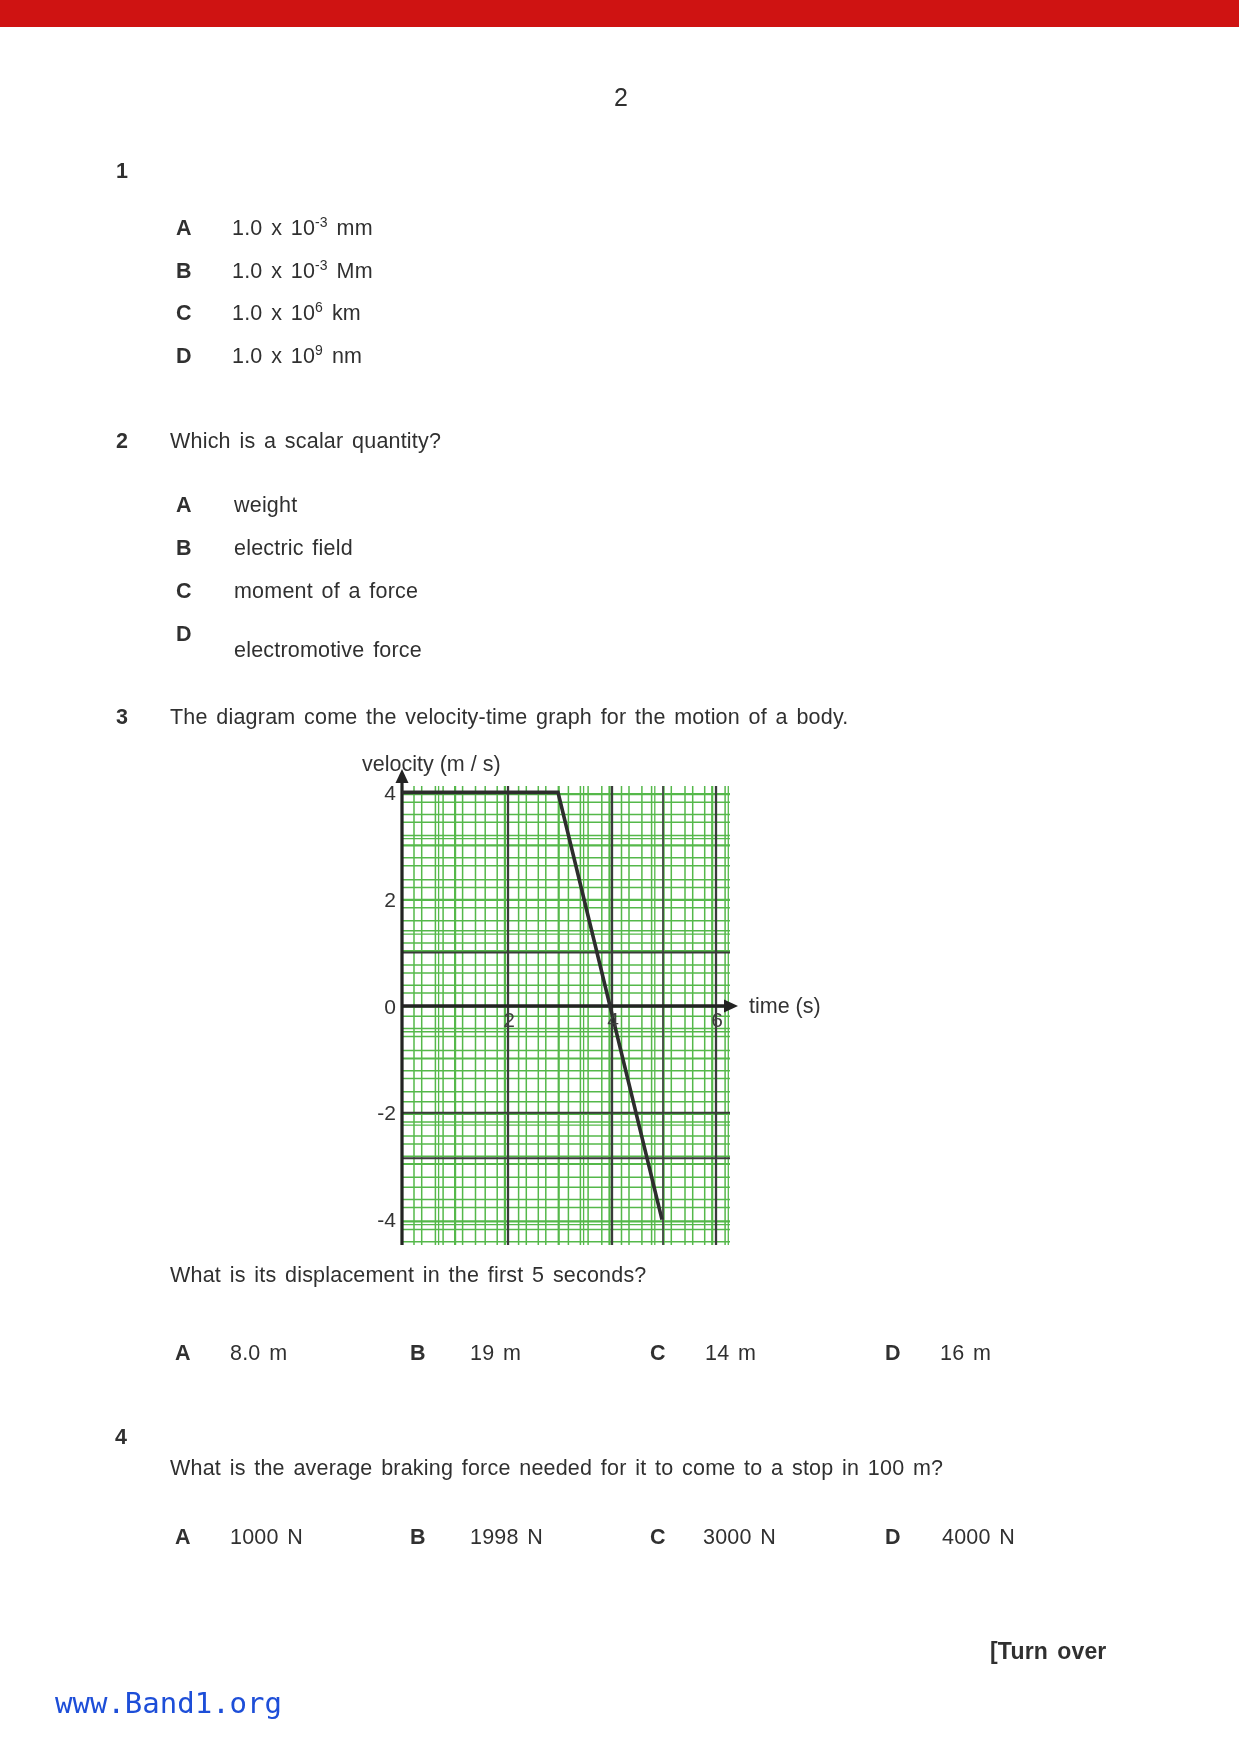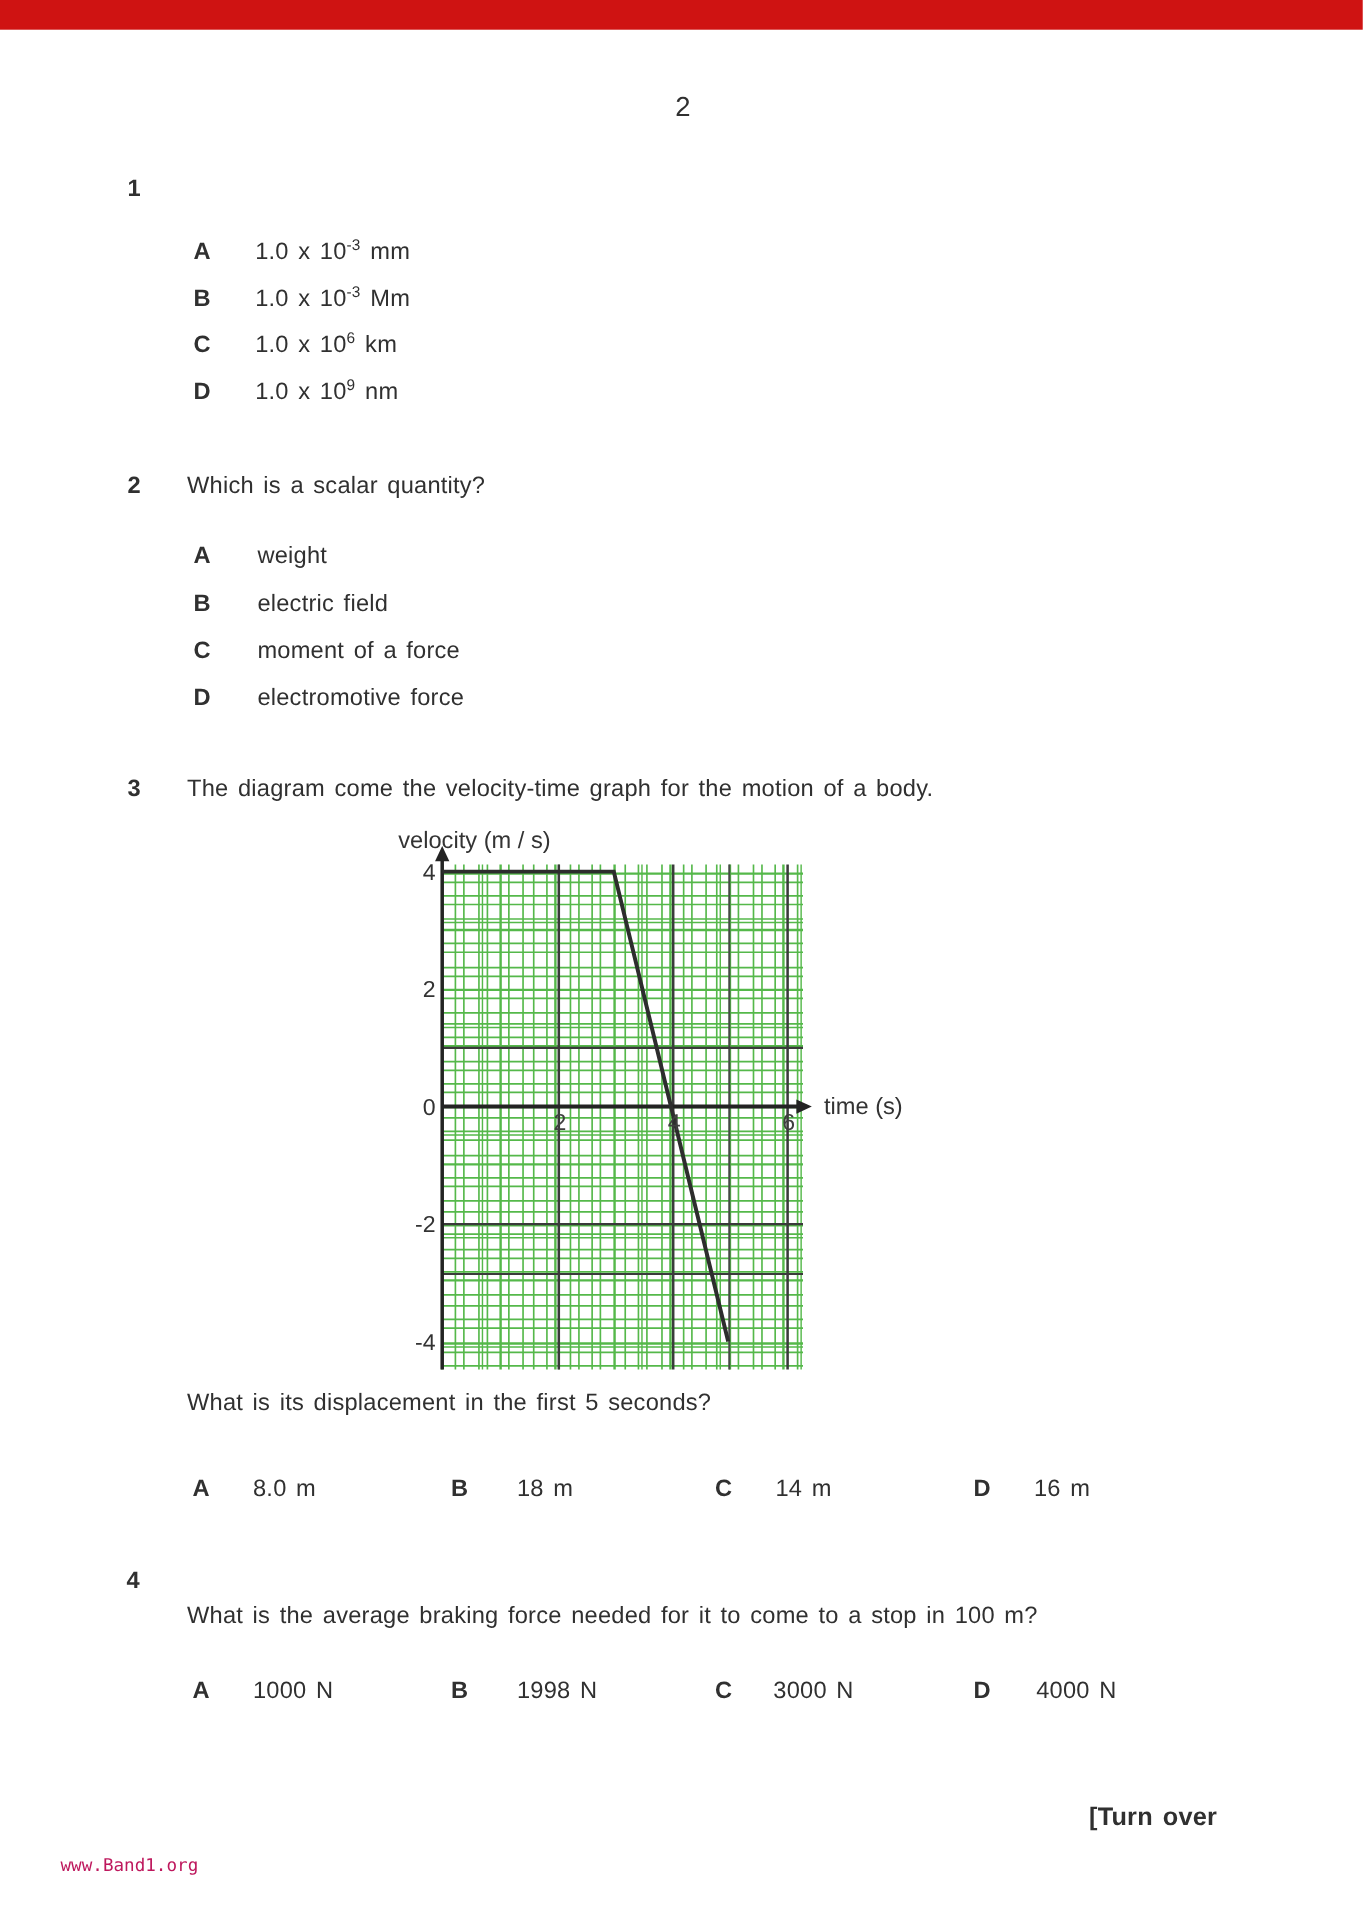--- a/index.html
+++ b/index.html
@@ -5,21 +5,21 @@
   html,body{margin:0;padding:0;background:#ffffff;}
   .page{position:relative;width:1239px;height:1754px;background:#ffffff;overflow:hidden;
         font-family:"Liberation Sans", sans-serif;color:#303030;}
   .red-bar{position:absolute;left:0;top:0;width:100%;height:27px;background:#cf1312;}
   .t{position:absolute;white-space:nowrap;font-size:21.5px;line-height:26px;
      letter-spacing:0.2px;word-spacing:2.5px;color:#303030;}
   .bold{font-weight:bold;}
   .t sup{font-size:14px;line-height:0;letter-spacing:0;}
   .unit{margin-left:9px;}
   .mono{position:absolute;white-space:nowrap;font-family:"DejaVu Sans Mono","Liberation Mono",monospace;
-        font-size:16px;color:#be185d;}
+        font-size:29px;color:#1d4ed8;}
   .turn{font-size:23px;}
   svg{position:absolute;}
   svg text{font-family:"Liberation Sans", sans-serif;}
 </style>
 </head>
 <body>
 
 <div class="page">
 
   <div class="red-bar" style="background: rgb(207, 19, 18);"></div>
@@ -43,21 +43,21 @@
   <div class="t bold" style="left:116px;top:428px">2</div>
   <div class="t" style="left:170px;top:428px">Which is a scalar quantity?</div>
 
   <div class="t bold" style="left:176px;top:492px">A</div>
   <div class="t" style="left:234px;top:492px">weight</div>
   <div class="t bold" style="left:176px;top:535px">B</div>
   <div class="t" style="left:234px;top:535px">electric field</div>
   <div class="t bold" style="left:176px;top:578px">C</div>
   <div class="t" style="left:234px;top:578px">moment of a force</div>
   <div class="t bold" style="left:176px;top:621px">D</div>
-  <div class="t" style="left:234px;top:621px">electromotive force</div>
+  <div class="t" style="left:234px;top:637px">electromotive force</div>
 
   <div class="t bold" style="left:116px;top:704px">3</div>
   <div class="t" style="left:170px;top:704px">The diagram come the velocity-time graph for the motion of a body.</div>
 
   <svg id="vt-graph" style="left:330px;top:745px" width="520" height="515" viewBox="0 0 520 515">
       <line x1="72" y1="41" x2="72" y2="500" stroke="#55b84a" stroke-width="2.2"></line>
       <line x1="84" y1="41" x2="84" y2="500" stroke="#55b84a" stroke-width="1.5"></line>
       <line x1="91.70000000000002" y1="41" x2="91.70000000000002" y2="500" stroke="#55b84a" stroke-width="1.5"></line>
       <line x1="105.40000000000002" y1="41" x2="105.40000000000002" y2="500" stroke="#55b84a" stroke-width="1.5"></line>
       <line x1="108.60000000000002" y1="41" x2="108.60000000000002" y2="500" stroke="#55b84a" stroke-width="1.3"></line>
@@ -163,21 +163,21 @@
       <text x="387" y="282" font-size="21" fill="#3f3f3f" text-anchor="middle">6</text>
       <text x="32" y="26" font-size="21.5" fill="#333333">velocity (m / s)</text>
       <text x="419" y="268" font-size="21.5" fill="#333333">time (s)</text>
     </svg>
 
   <div class="t" style="left:170px;top:1262px">What is its displacement in the first 5 seconds?</div>
 
   <div class="t bold" style="left:175px;top:1340px">A</div>
   <div class="t" style="left:230px;top:1340px">8.0 m</div>
   <div class="t bold" style="left:410px;top:1340px">B</div>
-  <div class="t" style="left:470px;top:1340px">18 m</div>
+  <div class="t" style="left:470px;top:1340px">19 m</div>
   <div class="t bold" style="left:650px;top:1340px">C</div>
   <div class="t" style="left:705px;top:1340px">14 m</div>
   <div class="t bold" style="left:885px;top:1340px">D</div>
   <div class="t" style="left:940px;top:1340px">16 m</div>
 
   <div class="t bold" style="left:115px;top:1424px">4</div>
   <div class="t" style="left:170px;top:1455px">What is the average braking force needed for it to come to a stop in 100 m?</div>
 
   <div class="t bold" style="left:175px;top:1524px">A</div>
   <div class="t" style="left:230px;top:1524px">1000 N</div>

